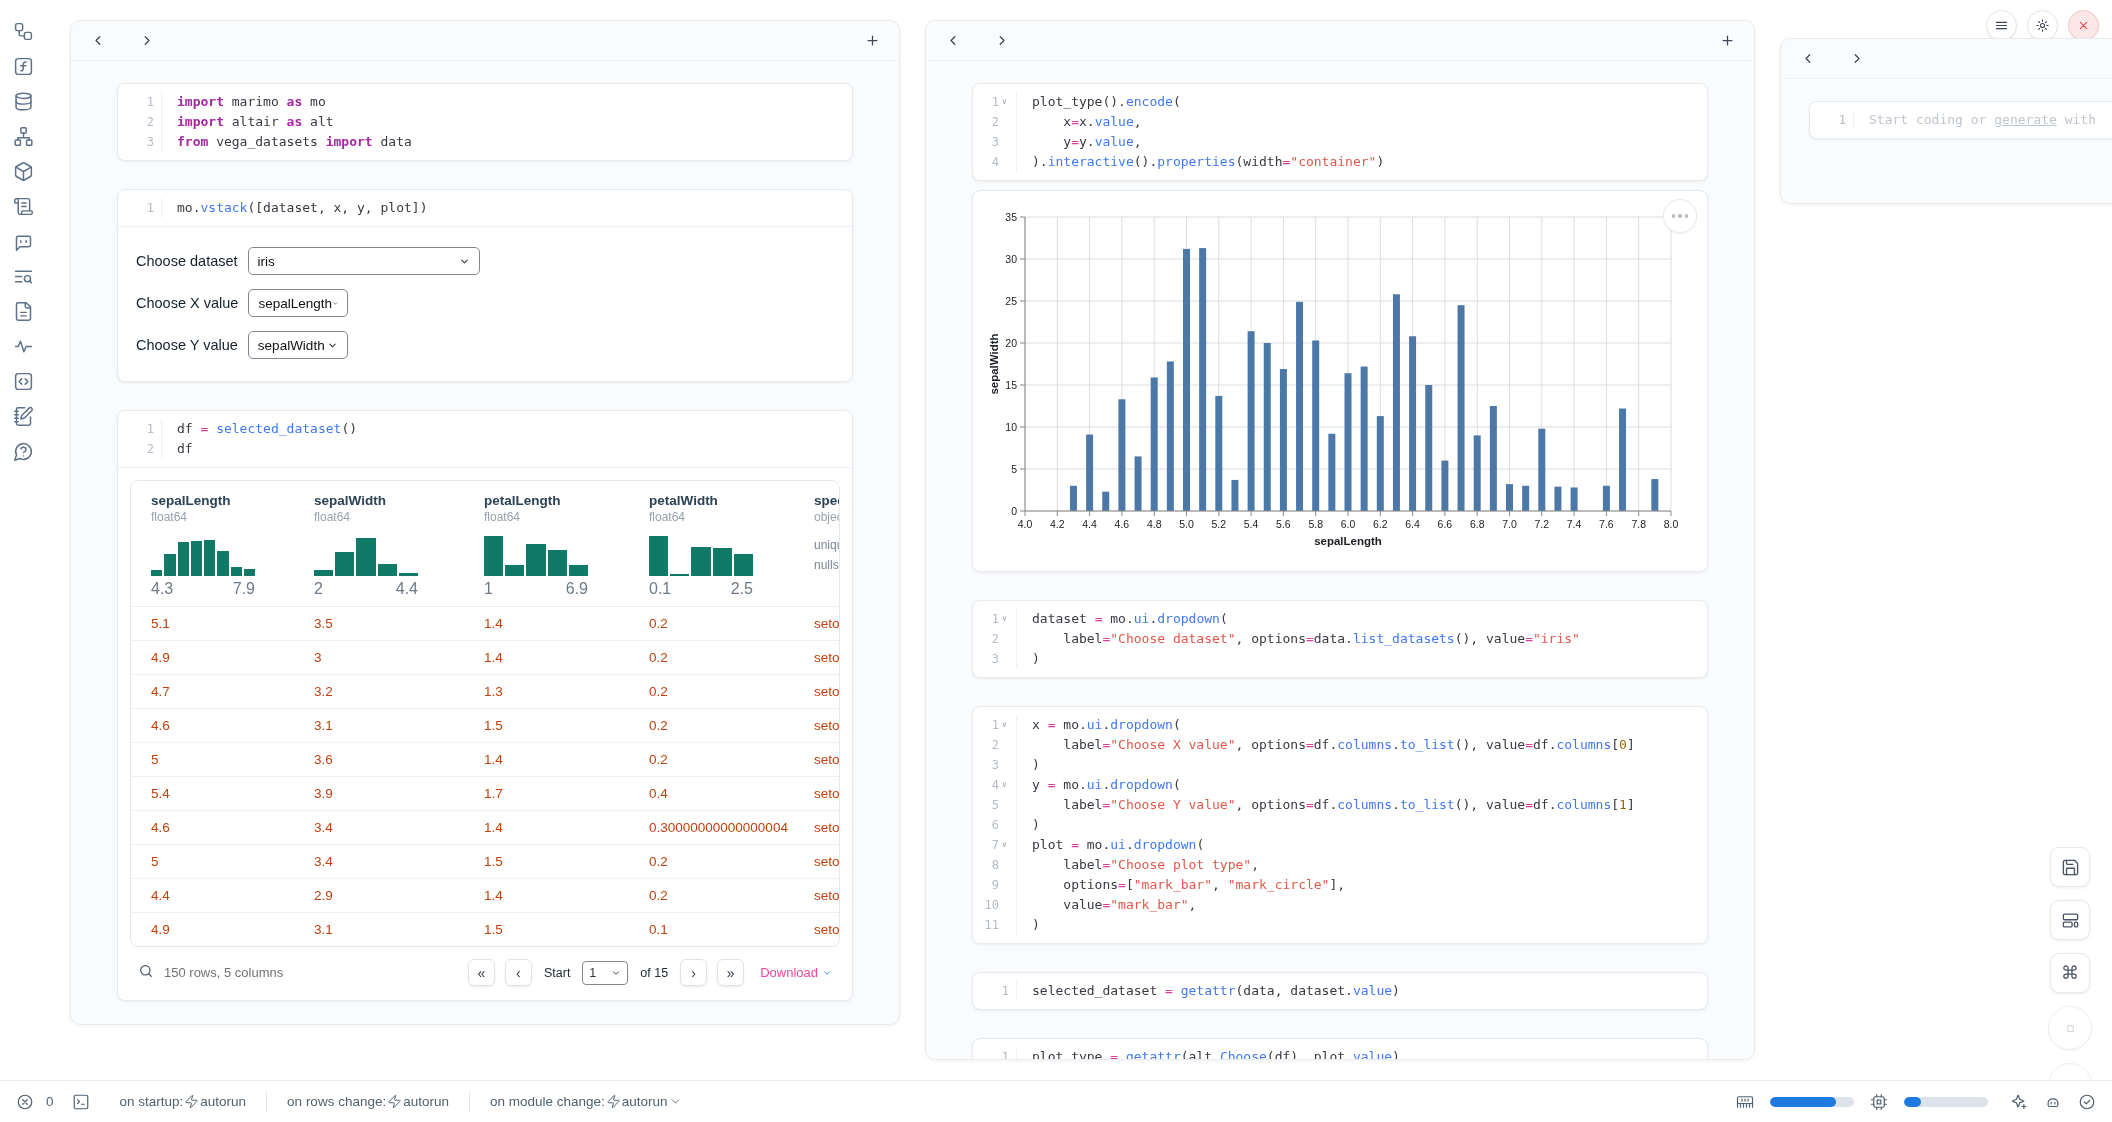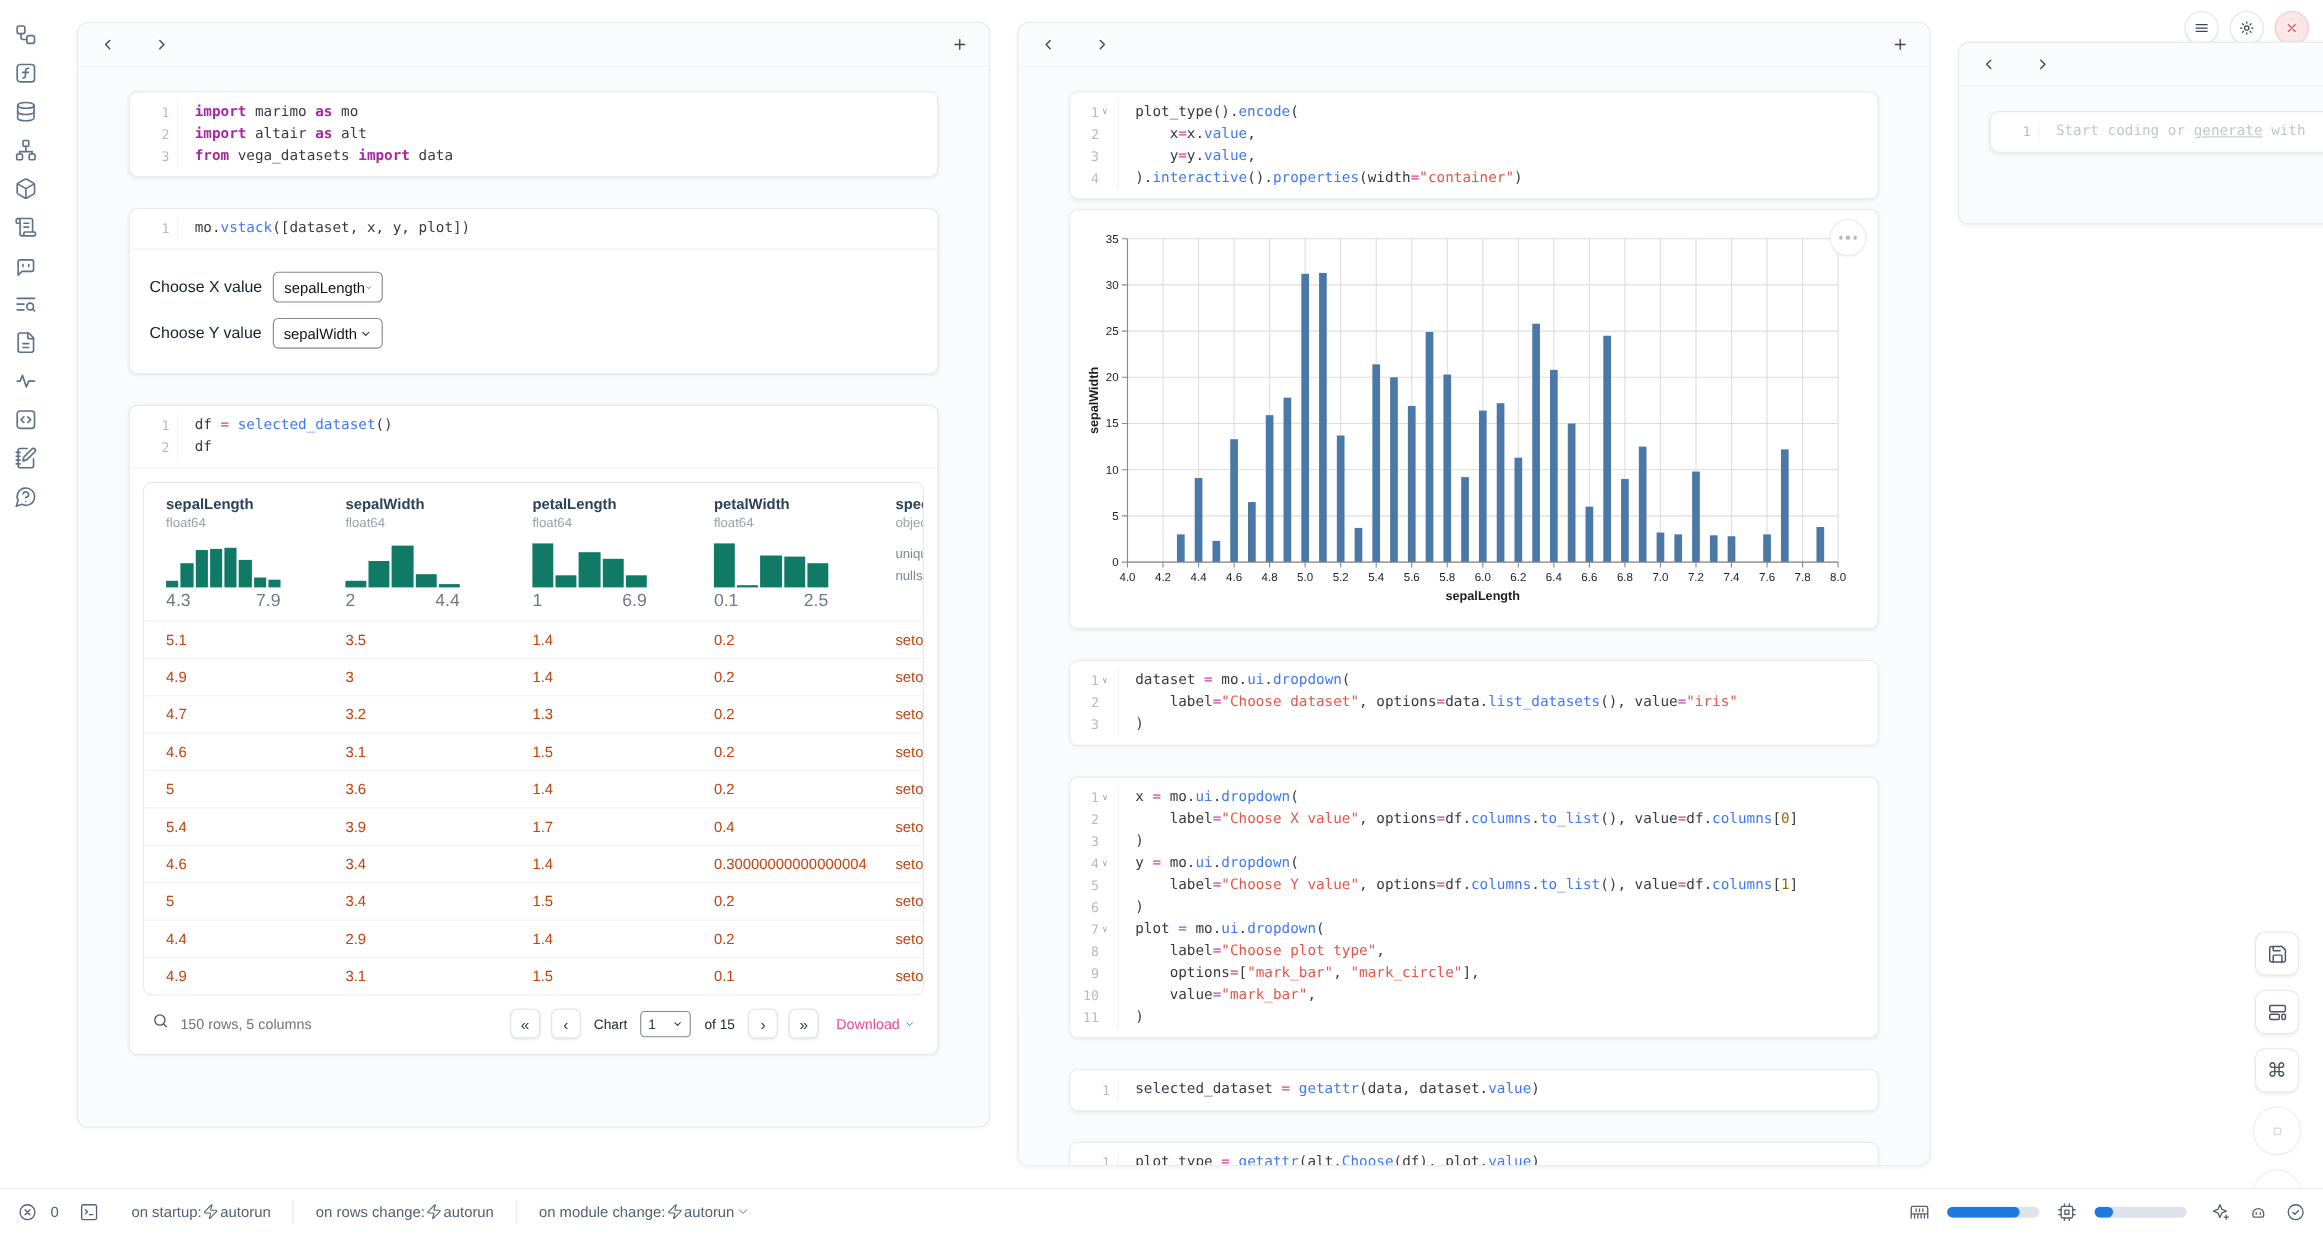--- a/index.html
+++ b/index.html
@@ -255,20 +255,29 @@
       <div class="code" id="mount-vstack">
           <div class="code-line">
             <div class="gutter">
               <span>1</span>
             </div>
             <div class="code-content"><span class="tok-p">mo.</span><span class="tok-f">vstack</span><span class="tok-p">([dataset, x, y, plot])</span></div>
           </div>
         </div>
       <div class="controls" id="mount-controls">
           <div class="control">
+            <span>Choose dataset</span>
+            <div class="select" style="width: 232px;">
+              <span>iris</span>
+              <svg viewBox="0 0 24 24">
+                <path d="m6 9 6 6 6-6"></path>
+              </svg>
+            </div>
+          </div>
+          <div class="control">
             <span>Choose X value</span>
             <div class="select" style="width: 100px;">
               <span>sepalLength</span>
               <svg viewBox="0 0 24 24">
                 <path d="m6 9 6 6 6-6"></path>
               </svg>
             </div>
           </div>
           <div class="control">
             <span>Choose Y value</span>
@@ -447,21 +456,21 @@
         <div class="t-footer">
           <span class="search-ico">
             <svg viewBox="0 0 24 24">
                 <circle cx="11" cy="11" r="7"></circle>
                 <path d="m20 20-3.5-3.5"></path>
               </svg></span>
           <span class="t-summary">150 rows, 5 columns</span>
           <span class="spacer"></span>
           <div class="pagebtn">«</div>
           <div class="pagebtn">‹</div>
-          <span class="pg-label">Chart</span>
+          <span class="pg-label">Start</span>
           <div class="page-select">
             <span>1</span>
             <svg viewBox="0 0 24 24">
                 <path d="m6 9 6 6 6-6"></path>
               </svg>
           </div>
           <span class="pg-label">of 15</span>
           <div class="pagebtn">›</div>
           <div class="pagebtn">»</div>
           <div class="download">

